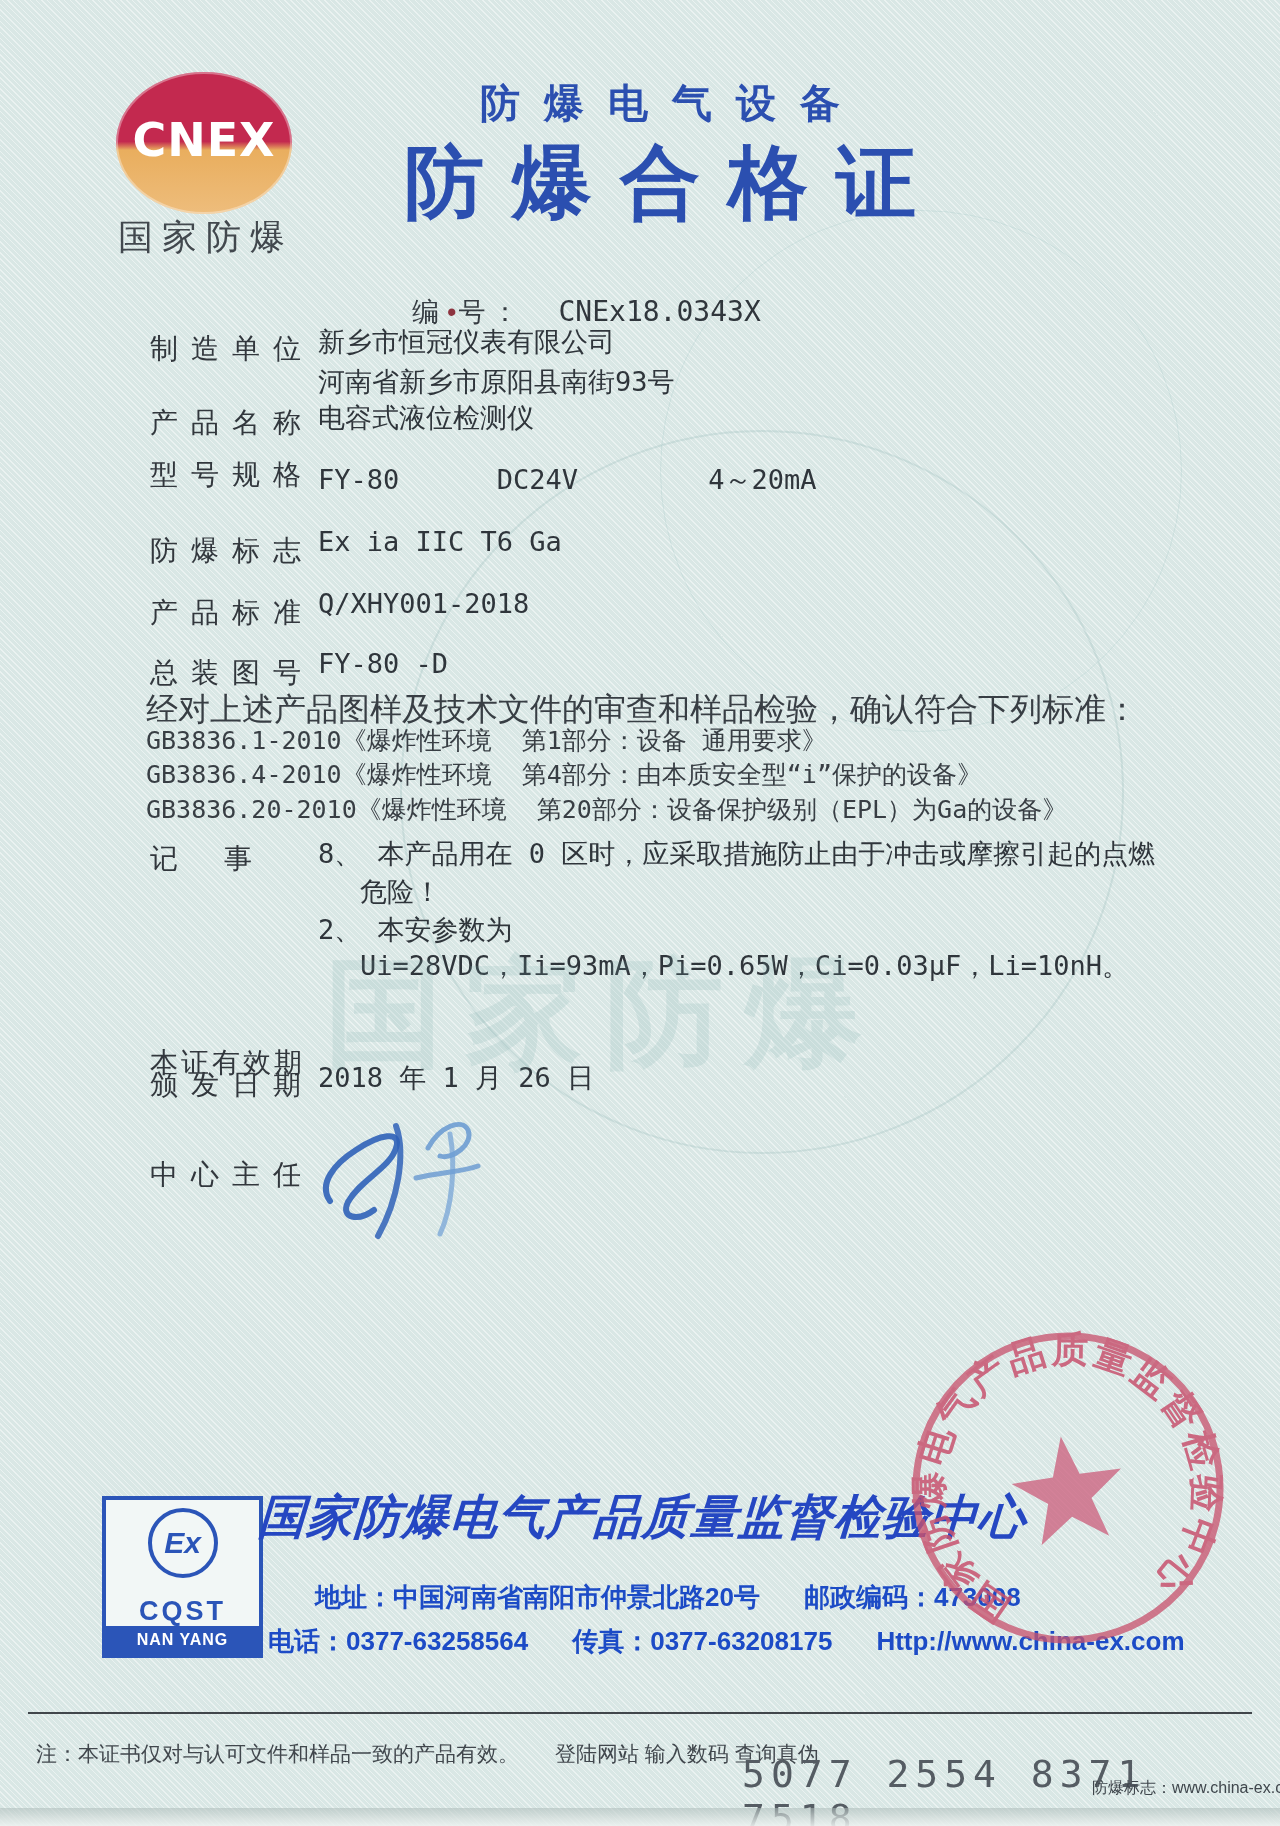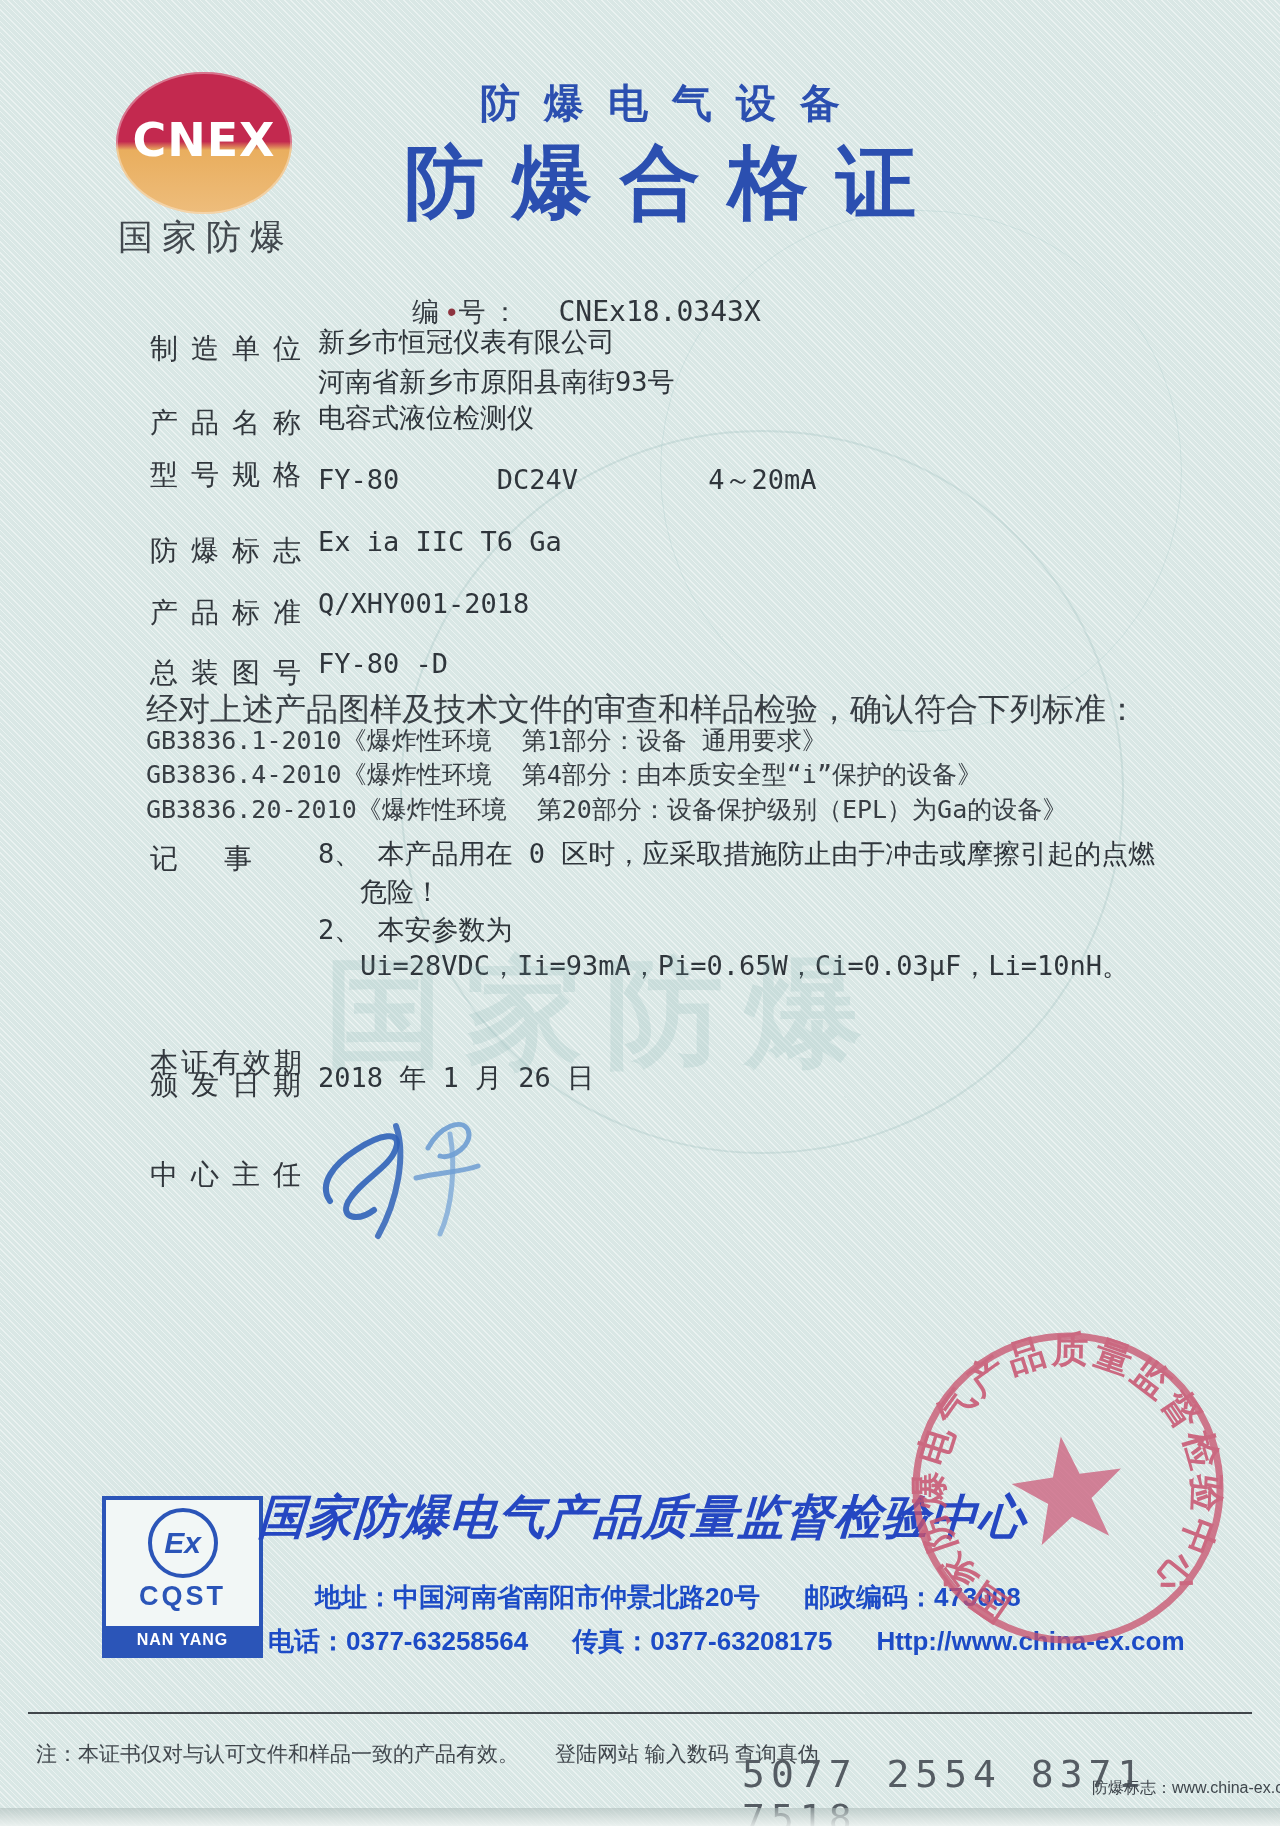--- a/index.html
+++ b/index.html
@@ -57,21 +57,21 @@
   
   .signature{left:300px;top:1106px;}
   .stamp{left:878px;top:1298px;transform:rotate(-8deg);opacity:.85;z-index:6;}
 
   
   .exlogo{left:102px;top:1496px;width:161px;height:162px;border:4px solid #2b55b8;
     background:#f2f7f6;box-sizing:border-box;text-align:center;}
   .ex-circle{width:62px;height:62px;border:4px solid #2b55b8;border-radius:50%;
     margin:8px auto 0;display:flex;align-items:center;justify-content:center;}
   .ex-circle span{color:#2b55b8;font-weight:bold;font-size:30px;font-style:italic;}
-  .cqst{color:#2b55b8;font-weight:bold;font-size:27px;letter-spacing:3px;margin-top:3px;}
+  .cqst{color:#2b55b8;font-weight:bold;font-size:27px;letter-spacing:3px;margin-top:18px;}
   .nanyang{position:absolute;bottom:0;left:0;width:100%;background:#2b55b8;color:#ffffff;
     font-weight:bold;font-size:16px;letter-spacing:1px;padding:5px 0;}
   .org-name{left:258px;top:1486px;font-size:47px;font-weight:bold;font-style:italic;
     color:#2547c2;letter-spacing:1px;transform:skewX(-3deg);white-space:nowrap;z-index:3;}
   .blue-line{font-size:26px;font-weight:bold;color:#1c4bc6;white-space:nowrap;z-index:3;}
   .blue-line .gap{display:inline-block;width:44px;}
   .addr-line{left:315px;top:1580px;}
   .tel-line{left:268px;top:1624px;}
   .divider{left:28px;top:1712px;width:1224px;height:2px;background:#41464b;}
   .note-line{left:36px;top:1740px;font-size:21px;color:#41474d;white-space:nowrap;}

